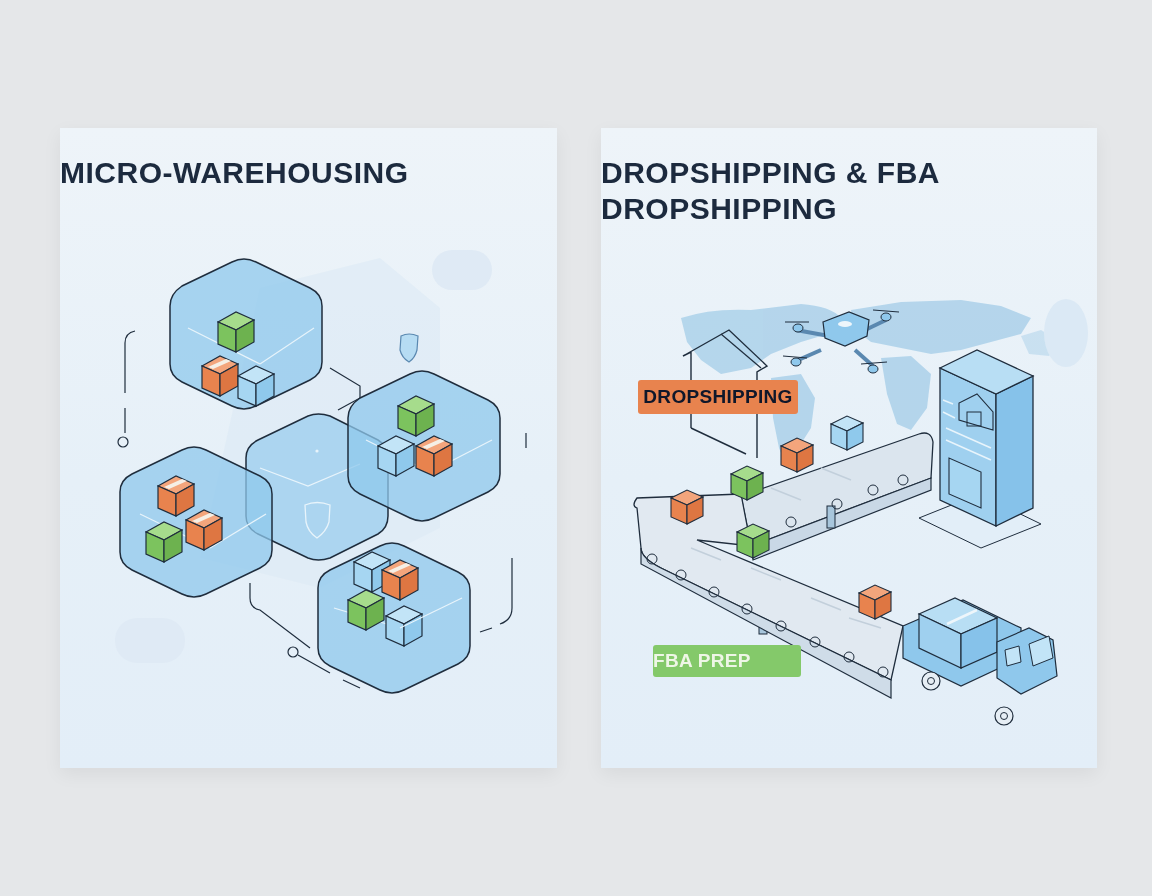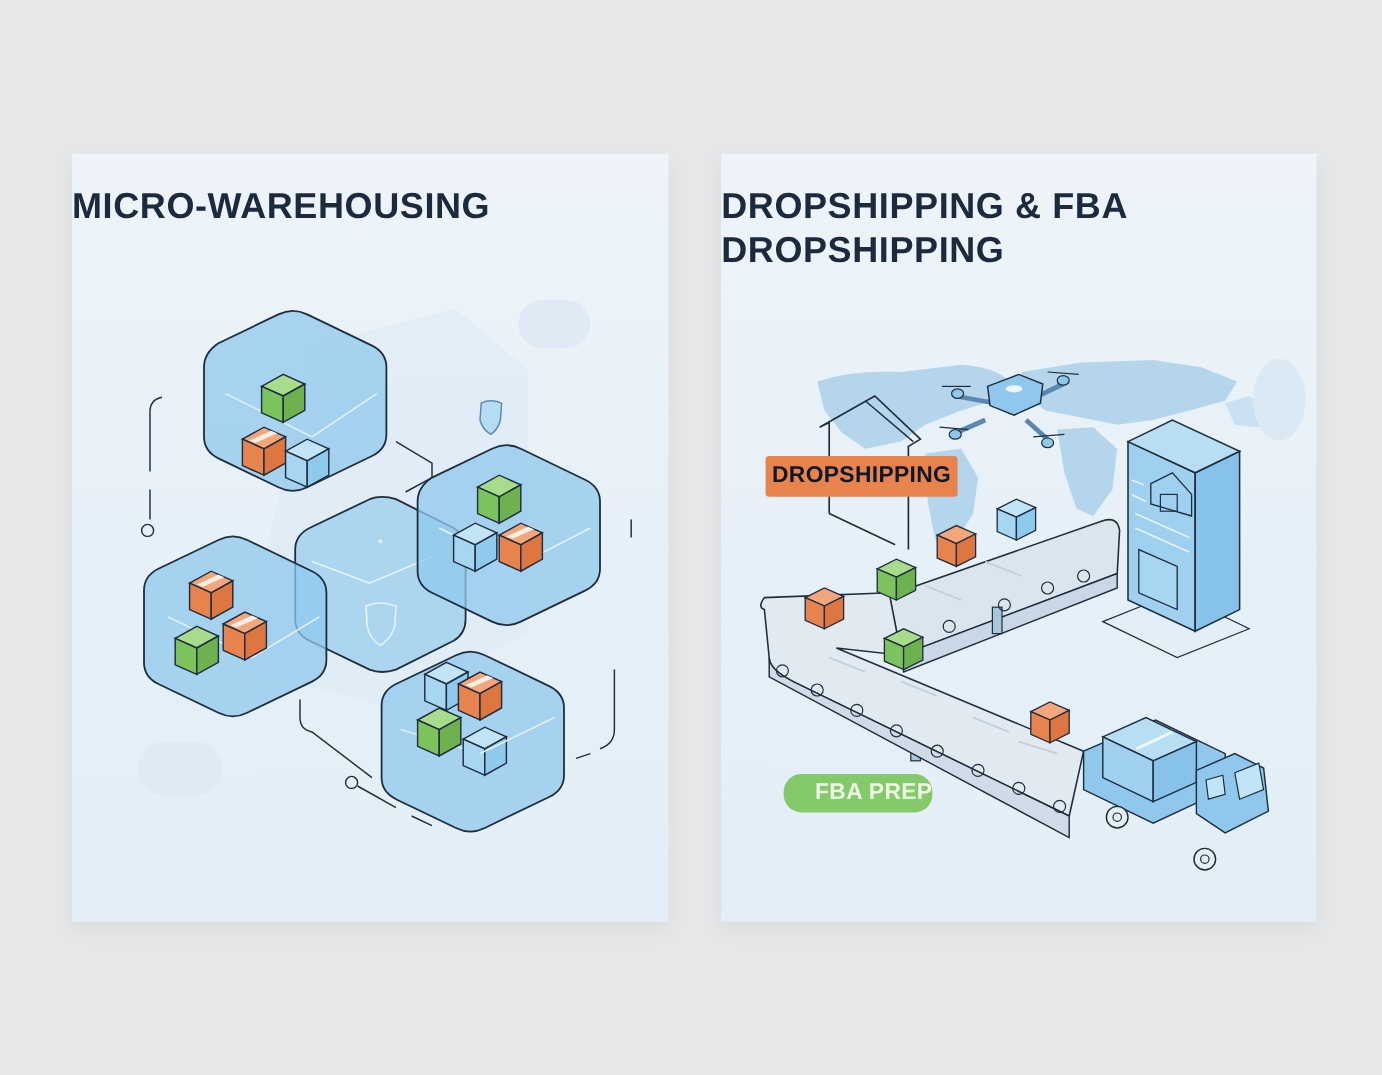--- a/index.html
+++ b/index.html
@@ -6,21 +6,21 @@
   body{width:1152px;height:896px;background:#e5e7e9;position:relative;overflow:hidden;font-family:"Liberation Sans",sans-serif;}
   .panel{position:absolute;top:128px;width:497px;height:640px;background:linear-gradient(180deg,#eef4f9 0%,#e6f0f8 55%,#e3eef8 100%);box-shadow:0 6px 18px rgba(0,0,0,0.06);overflow:hidden;}
   #panel-left{left:60px;}
   #panel-right{left:601px;width:496px;}
   .title{position:absolute;left:0;right:0;text-align:left;color:#1c2a3e;font-weight:bold;font-size:30px;letter-spacing:0.5px;line-height:36px;}
   #panel-left .title{top:27px;}
   #panel-right .title{top:27px;}
   svg.art{position:absolute;left:0;top:0;}
   .tag{position:absolute;font-weight:bold;color:#0f172a;font-size:19px;letter-spacing:0.3px;border-radius:3px;padding:0 10px;line-height:34px;}
   #tag-drop{left:37px;top:252px;background:#e8834e;width:160px;text-align:center;padding:0;}
-  #tag-fba{left:52px;top:517px;background:#84c96a;width:124px;text-align:right;padding:0;line-height:32px;color:#eef6e6;border-radius:15px;}
+  #tag-fba{left:52px;top:517px;background:#84c96a;width:148px;text-align:left;padding:0;line-height:32px;color:#eef6e6;}
 </style>
 </head>
 <body>
 
 <div class="panel" id="panel-left">
   <div class="title">MICRO-WAREHOUSING</div>
 
   <svg class="art" width="497" height="640" viewBox="0 0 497 640">
     <defs>
       <g id="boxG">

